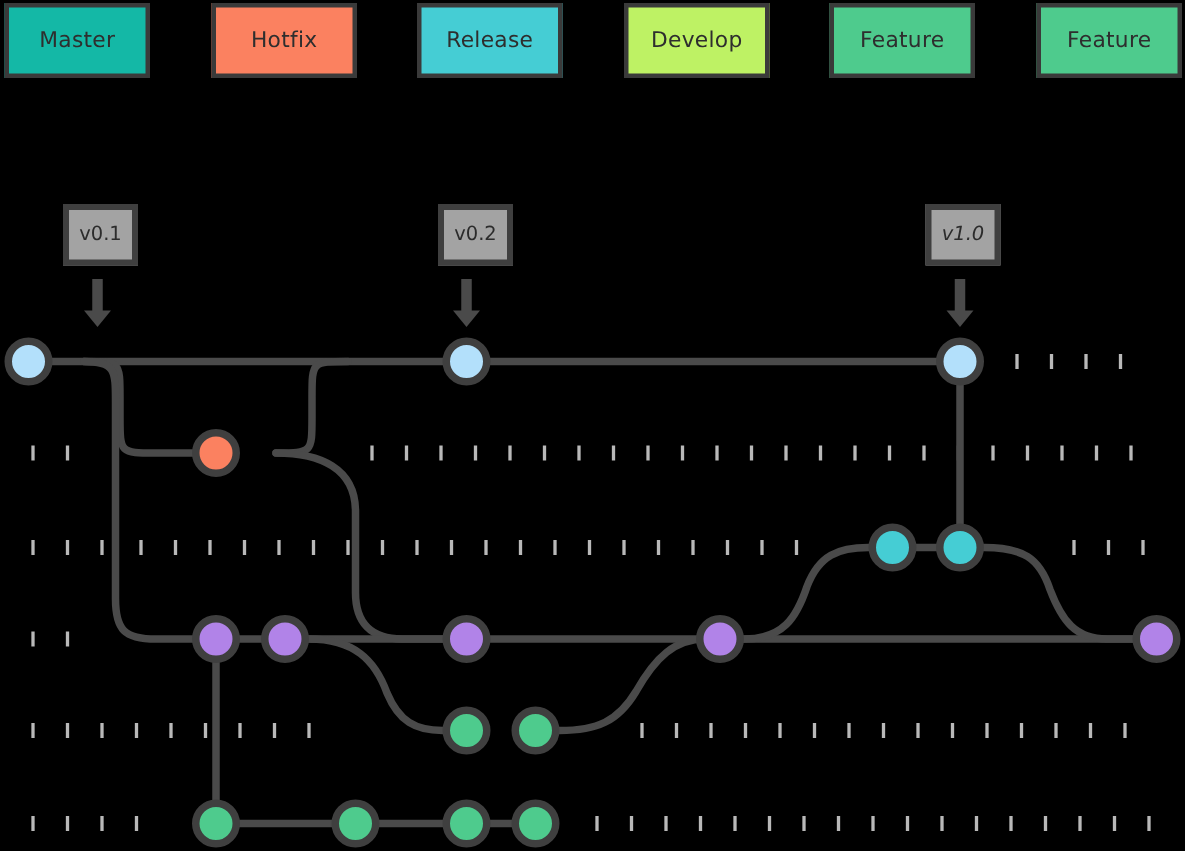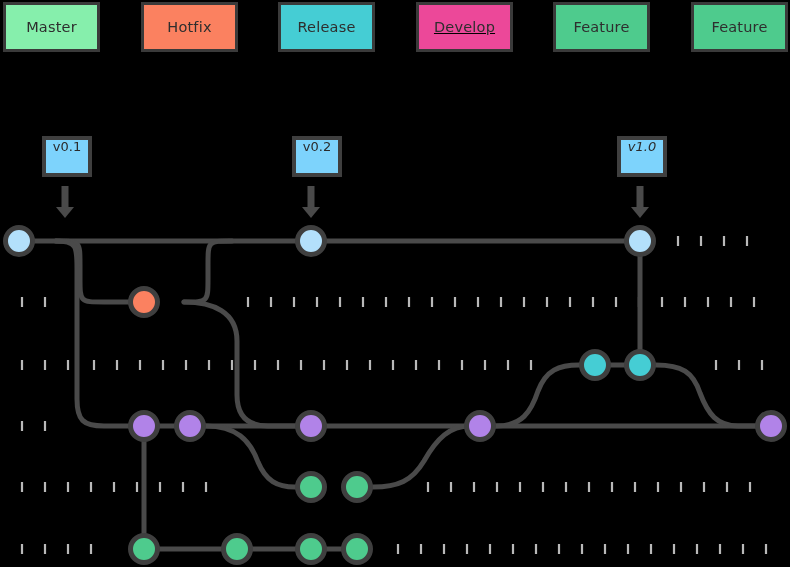--- a/index.html
+++ b/index.html
@@ -44,53 +44,53 @@
     letter-spacing: 0.2px;
     line-height: 1;
     white-space: nowrap;
   }
   
   .tag-box {
     position: absolute;
     width: 42px;
     height: 33px;
     border: 4px solid #3f3f3f;
-    background: #7dd3fc;
+    background: #a3a3a3;
     box-sizing: content-box;
     display: flex;
-    align-items: flex-start;
+    align-items: center;
     justify-content: center;
   }
   .tag-label {
     font-size: 13px;
     color: #2b2b2b;
     line-height: 1;
     white-space: nowrap;
   }
   #graph {
     position: absolute;
     left: 0; top: 0;
   }
 </style>
 </head>
 <body>
 
 <div id="stage">
 
   <div id="legend">
-      <div class="legend-box" style="left: 3px; top: 2px; width: 91px; height: 44px; background: #86efac;">
+      <div class="legend-box" style="left: 3px; top: 2px; width: 91px; height: 44px; background: #14b8a6;">
         <span class="legend-label">Master</span>
       </div>
       <div class="legend-box" style="left: 141px; top: 2px; width: 91px; height: 44px; background: rgb(251, 129, 96);">
         <span class="legend-label">Hotfix</span>
       </div>
       <div class="legend-box" style="left: 278px; top: 2px; width: 91px; height: 44px; background: rgb(69, 205, 212);">
         <span class="legend-label">Release</span>
       </div>
-      <div class="legend-box" style="left: 416px; top: 2px; width: 91px; height: 44px; background: #ec4899; text-decoration: underline;">
+      <div class="legend-box" style="left: 416px; top: 2px; width: 91px; height: 44px; background: #bef264;">
         <span class="legend-label">Develop</span>
       </div>
       <div class="legend-box" style="left: 553px; top: 2px; width: 91px; height: 44px; background: rgb(78, 203, 141);">
         <span class="legend-label">Feature</span>
       </div>
       <div class="legend-box" style="left: 691px; top: 2px; width: 91px; height: 44px; background: rgb(78, 203, 141);">
         <span class="legend-label">Feature</span>
       </div>
     </div>
 

